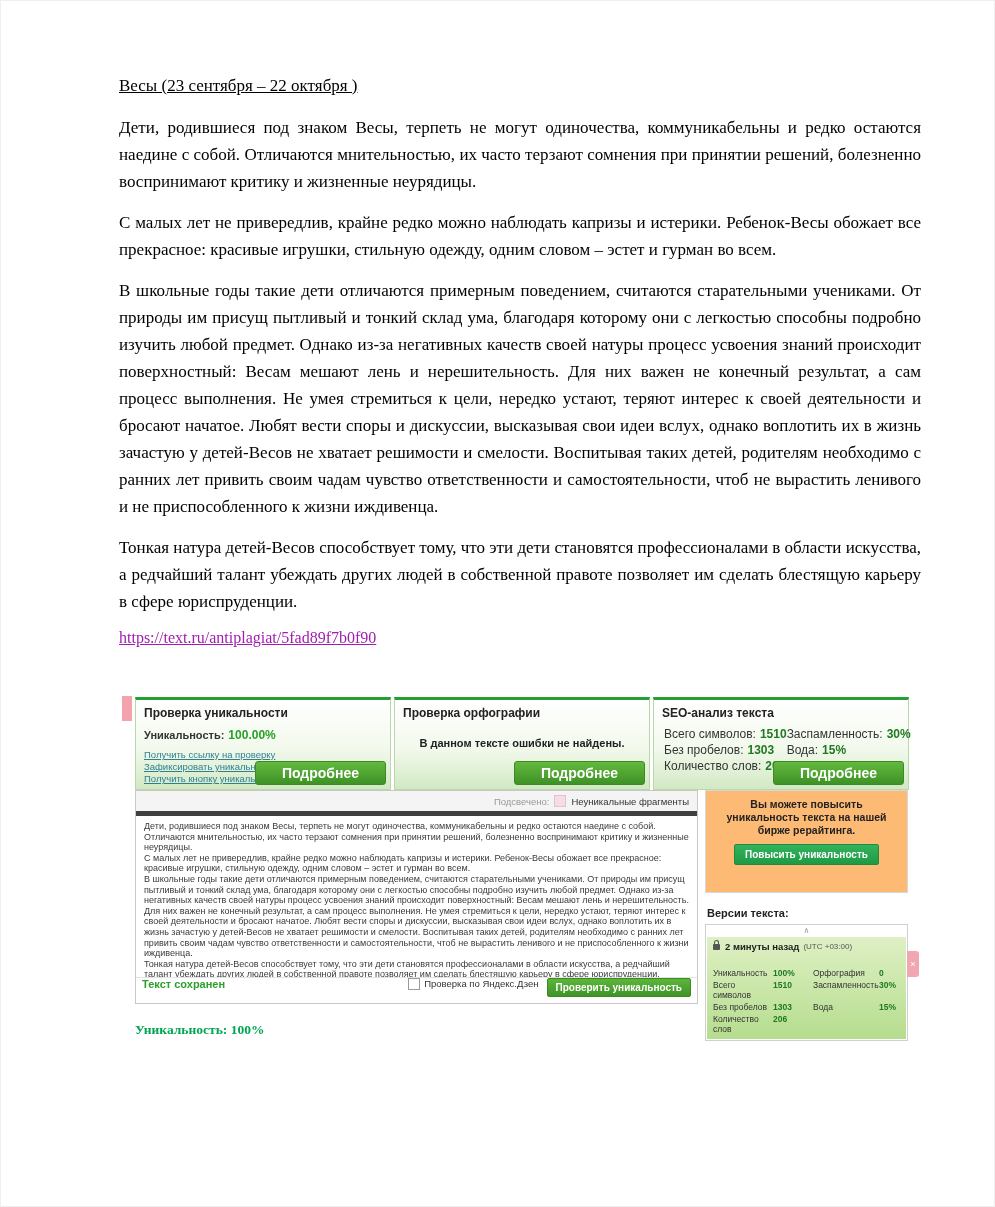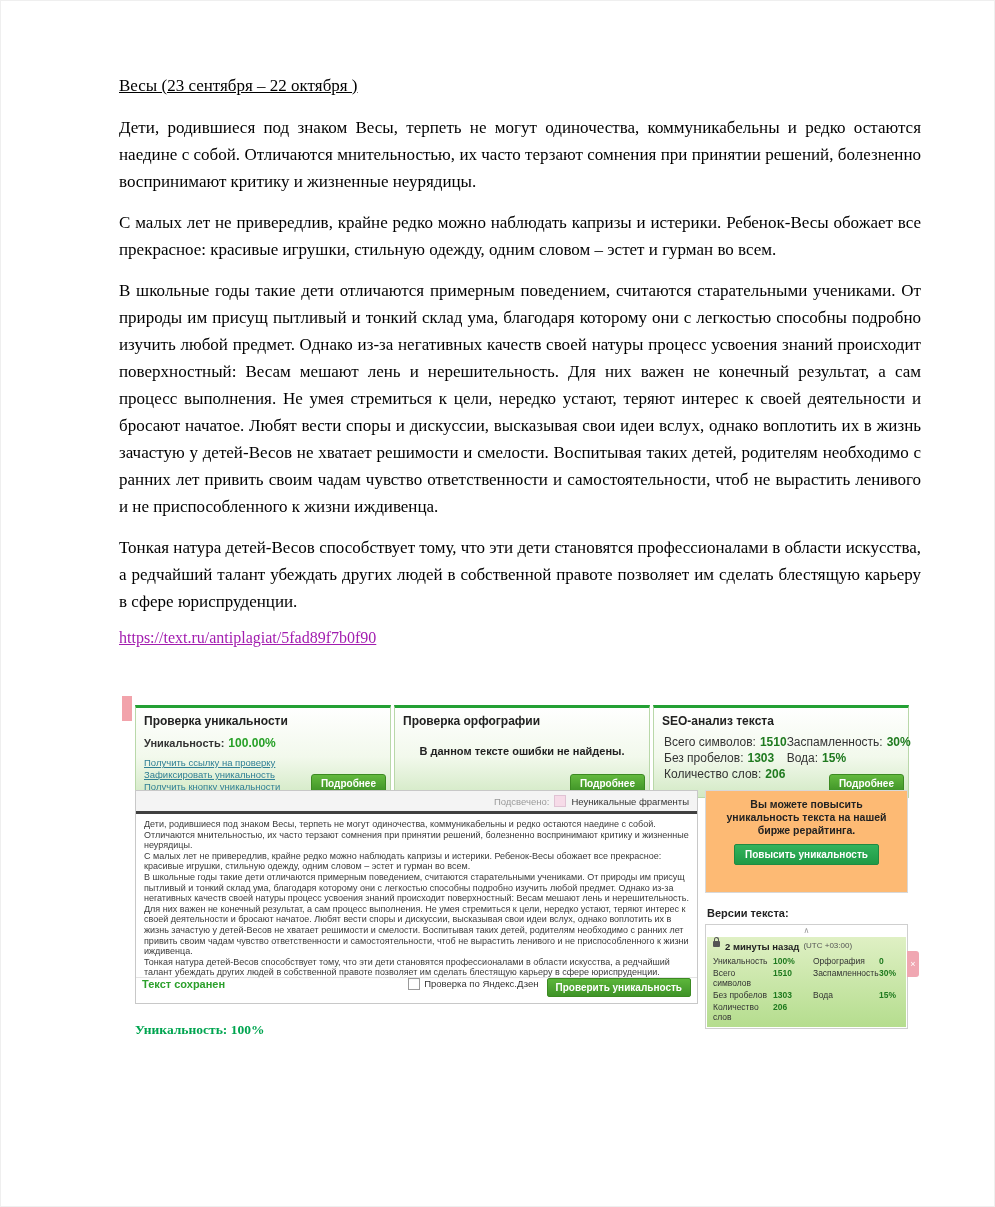--- a/index.html
+++ b/index.html
@@ -14,47 +14,47 @@
   .doc-link-line{margin-top:14px}
   a.doc-link{color:#a21caf;text-decoration:underline;font-size:16px}
 
   .result-line{position:absolute;left:135px;top:1022px;font-size:13.5px;font-weight:bold;color:#00a550}
 
   
   .shot{position:absolute;left:119px;top:693px;width:802px;height:322px;
         font-family:"Liberation Sans",sans-serif;color:#333}
   .pink-marker{position:absolute;left:3px;top:3px;width:10px;height:25px;background:#f2a3ab}
 
-  .panel{position:absolute;top:12px;width:254px;height:89px;border:1px solid #b9d8a9;
+  .panel{position:absolute;top:4px;width:254px;height:89px;border:1px solid #b9d8a9;
          border-top:3px solid #23a034;
          background:linear-gradient(180deg,#ffffff 0%,#f2f9ec 55%,#d2e9c4 100%)}
   .panel-uniq{left:16px}.panel-spell{left:275px}.panel-seo{left:534px}
   .panel-title{font-size:12px;font-weight:bold;color:#222;padding:6px 8px 0 8px}
   .details-btn{position:absolute;right:4px;bottom:4px;border:1px solid #3c8a22;
-         background:linear-gradient(#63b93e,#3e9226);color:#fff;font-size:10px;font-weight:bold;
-         padding:3px 9px;border-radius:3px;font-family:"Liberation Sans",sans-serif;cursor:pointer}
+         background:linear-gradient(#63b93e,#3e9226);color:#fff;font-size:14px;font-weight:bold;
+         padding:3px 26px;border-radius:3px;font-family:"Liberation Sans",sans-serif;cursor:pointer}
 
   .uniq-line{padding:5px 8px 0}
   .uniq-label{font-size:11px;font-weight:bold;color:#333}
   .uniq-value{font-size:12px;font-weight:bold;color:#27a127;margin-left:4px}
   .uniq-links{padding:6px 8px 0;display:flex;flex-direction:column;gap:1px;width:160px}
   .uniq-links a{font-size:9.5px;color:#2f7f94;line-height:11px}
 
   .spell-msg{margin-top:17px;text-align:center;font-size:11px;font-weight:bold;color:#222;padding:0 14px}
 
   .seo-cols{display:flex;padding:7px 6px 0 10px;font-size:12px}
   .seo-col-left{width:128px}
   .seo-row{display:flex;margin-bottom:2px;white-space:nowrap}
   .seo-label{color:#333}
   .seo-value{font-weight:bold;color:#1f7a1f;margin-left:4px}
 
   
   .text-panel{position:absolute;left:16px;top:97px;width:561px;height:212px;
         border:1px solid #c8c8c8;background:#fff}
-  .tp-header{height:20px;background:#f4f4f4;border-bottom:3px solid #404040;display:flex;
+  .tp-header{height:20px;background:#f4f4f4;border-bottom:5px solid #404040;display:flex;
         align-items:center;justify-content:flex-end;padding:0 8px;gap:5px}
   .hl-label{font-size:9.5px;color:#999}
   .swatch{width:10px;height:10px;background:#f6dbe8;border:1px solid #e0c3d4}
   .hl-legend{font-size:9.5px;color:#333}
   .tp-body{padding:5px 8px;font-size:9px;line-height:10.6px;color:#3a3a3a}
   .tp-body p{margin:0;text-align:left}
   .tp-footer{position:absolute;left:0;right:0;bottom:0;height:25px;border-top:1px solid #e4e4e4;
         display:flex;align-items:flex-start;padding:0 6px;background:#fff}
   .status{font-size:11px;font-weight:bold;color:#2ca02c}
   .spacer{flex:1}
@@ -68,21 +68,21 @@
   .sidebar{position:absolute;left:586px;top:97px;width:203px}
   .promo{background:#fdba74;border:1px solid #d8d8d8;padding:7px 8px 27px;text-align:center}
   .promo-text{font-size:10.5px;font-weight:bold;color:#222;line-height:13px}
   .promo-btn{margin-top:7px;border:1px solid #1f8a42;background:linear-gradient(#33b35c,#1e9a45);
         color:#fff;font-size:10px;font-weight:bold;padding:4px 10px;border-radius:2px;
         font-family:"Liberation Sans",sans-serif;cursor:pointer}
   .versions-title{margin:14px 0 5px 2px;font-size:11px;font-weight:bold;color:#222}
   .versions-box{position:relative;background:#fff;border:1px solid #cfcfcf;padding:1px}
   .ver-arrow{text-align:center;font-size:8px;color:#999;line-height:10px;cursor:pointer}
   .ver-entry{position:relative;background:linear-gradient(#dff0c4,#b5dd8e);padding:4px 6px 5px;margin-top:1px}
-  .ver-time-row{display:flex;gap:4px;margin-bottom:4px}
+  .ver-time-row{display:flex;align-items:center;gap:4px;margin-bottom:16px}
   .lock{display:inline-block;width:7px;height:6px;background:#555;border-radius:1px;position:relative;margin:0 1px 0 0;flex:none}
   .lock:before{content:"";position:absolute;top:-4px;left:1px;width:3px;height:4px;
         border:1.5px solid #555;border-bottom:none;border-radius:3px 3px 0 0}
   .ver-time{font-size:9.5px;font-weight:bold;color:#222}
   .ver-tz{font-size:8px;color:#555}
   .ver-grid{display:grid;grid-template-columns:60px 40px 66px 1fr;row-gap:2px;font-size:8.5px}
   .vl{color:#333}
   .vv{font-weight:bold;color:#1f7a1f}
   .ver-delete{position:absolute;right:-13px;top:14px;width:12px;height:26px;background:#f0a7b2;
         border:none;border-radius:0 3px 3px 0;color:#fff;font-size:9px;line-height:26px;

